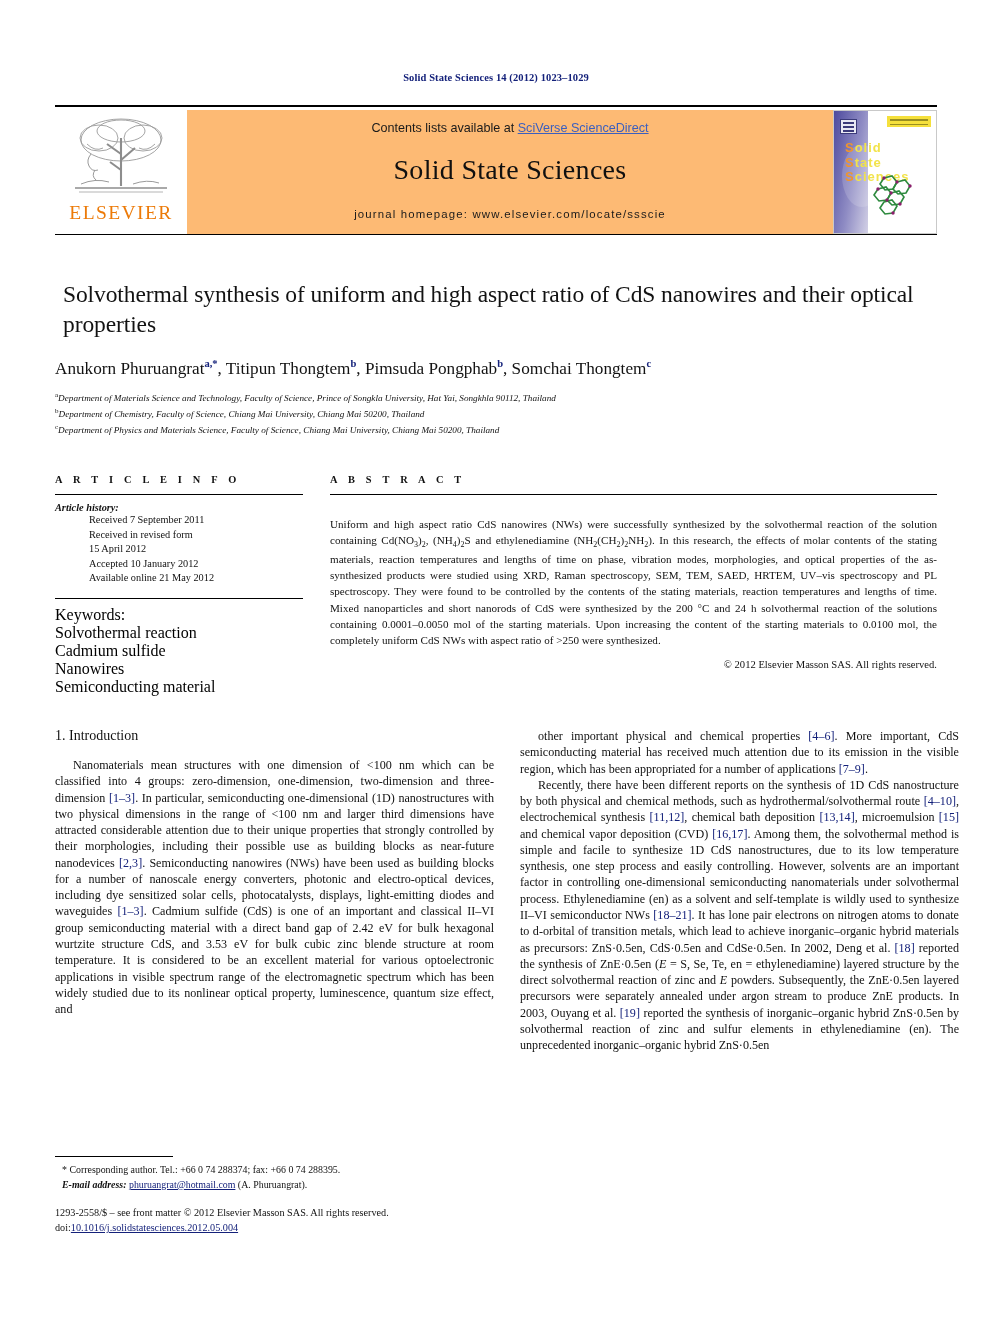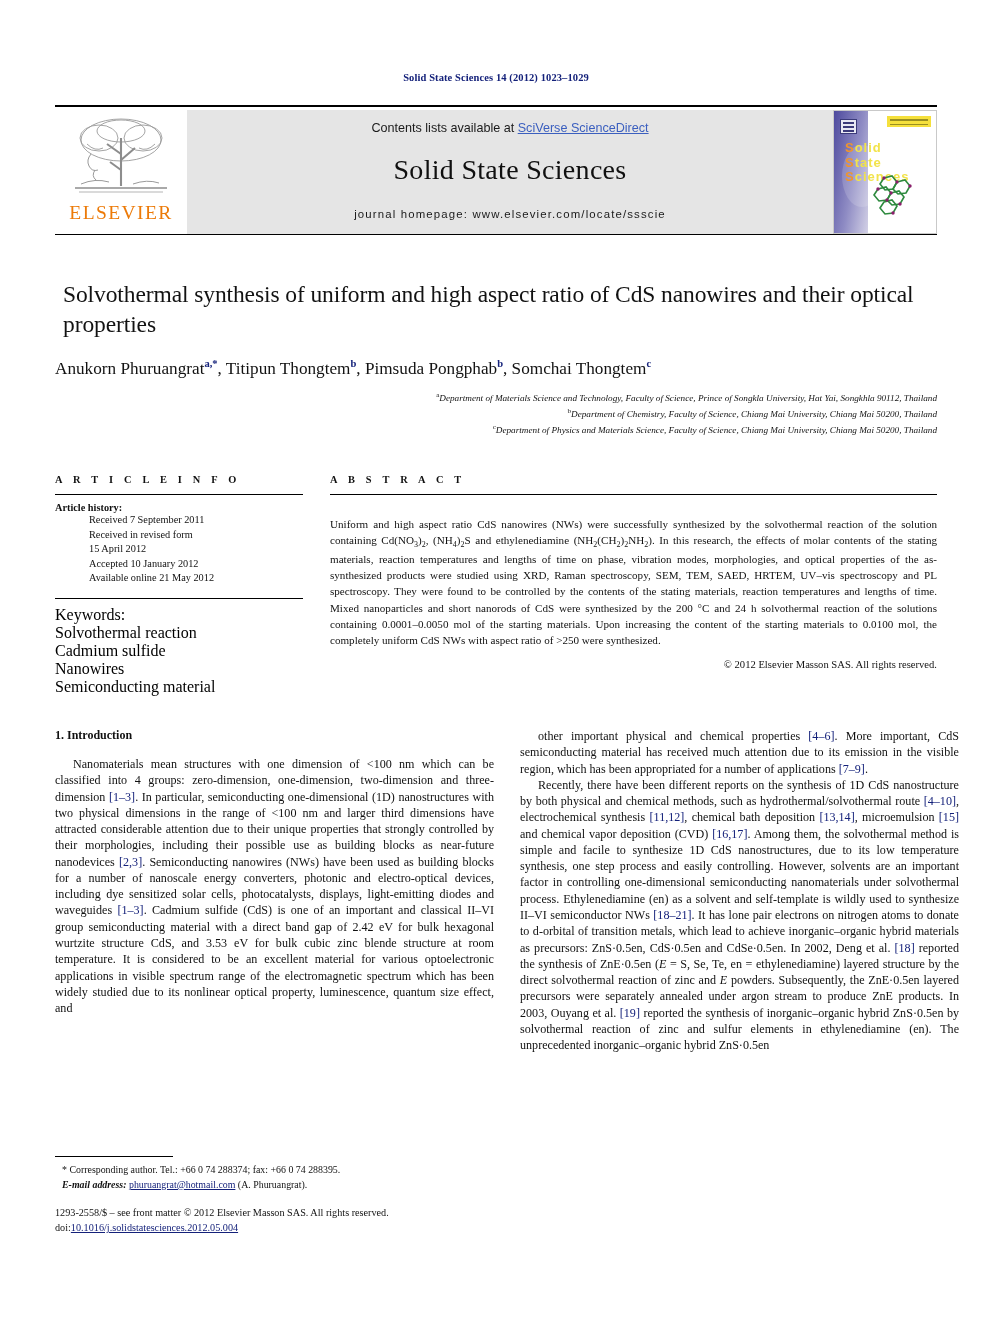--- a/index.html
+++ b/index.html
@@ -51,21 +51,21 @@
   .elsevier-word {
     font-family: "Liberation Serif", serif;
     color: #ec7a08;
     font-size: 19.5px;
     letter-spacing: 1.4px;
     line-height: 1;
     margin-top: 1px;
   }
   .journal-band {
     flex: 1 1 auto;
-    background: #e5e5e5;
+    background: #fdba74;
     display: flex;
     flex-direction: column;
     align-items: center;
     justify-content: flex-start;
     padding-top: 11px;
   }
   .contents-line {
     font-family: "Liberation Sans", sans-serif;
     font-size: 12.6px;
     color: #1a1a1a;
@@ -133,21 +133,21 @@
     color: #121212;
     letter-spacing: -0.1px;
   }
   .authors {
     font-family: "Liberation Serif", serif;
     font-size: 17.2px;
     margin-top: 19px;
     color: #121212;
   }
   .authors sup { font-size: 10.5px; color: #14217a; font-weight: bold; vertical-align: super; }
-  .affils { margin-top: 11px; text-align: right; }
+  .affils { margin-top: 11px; }
   .affils div {
     font-family: "Liberation Serif", serif;
     font-style: italic;
     font-size: 9.2px;
     line-height: 1.52;
     color: #121212;
   }
   .affils sup { font-style: normal; font-size: 7px; vertical-align: super; }
 
   
@@ -158,21 +158,21 @@
     font-family: "Liberation Serif", serif;
     font-weight: bold;
     font-size: 10.4px;
     letter-spacing: 4.2px;
     color: #111;
   }
   .hr-head { border-top: 1.4px solid #000; margin-top: 9px; }
   .info-body { margin-top: 7px; }
   .info-body .lbl {
     font-family: "Liberation Serif", serif;
-    font-weight: bold;
+    font-style: italic; font-weight: bold;
     font-size: 10.3px; color: #111;
   }
   .info-body .ln {
     font-family: "Liberation Serif", serif;
     font-size: 10.3px; line-height: 1.42; color: #111; margin-left: 34px;
   }
   .kw-block { margin-top: 0; }
   .hr-kw { border-top: 1.4px solid #000; margin: 12px 0 7px 0; }
   .abs-text {
     font-family: "Liberation Serif", serif;
@@ -189,22 +189,22 @@
     text-align: right;
     margin-top: 11px;
     color: #111;
   }
 
   
   .body-wrap { display: flex; margin-top: 32px; gap: 26px; position: relative; }
   .bcol { width: 439px; flex: 0 0 439px; position: relative; }
   h2.sec-title {
     font-family: "Liberation Serif", serif;
-    font-weight: bold;
-    font-size: 12px;
+    font-weight: normal;
+    font-size: 14px;
     margin: 0 0 13px 0;
     color: #111;
   }
   p.body-p {
     font-family: "Liberation Serif", serif;
     font-size: 12.1px;
     line-height: 1.345;
     text-align: justify;
     margin: 0;
     text-indent: 18px;

